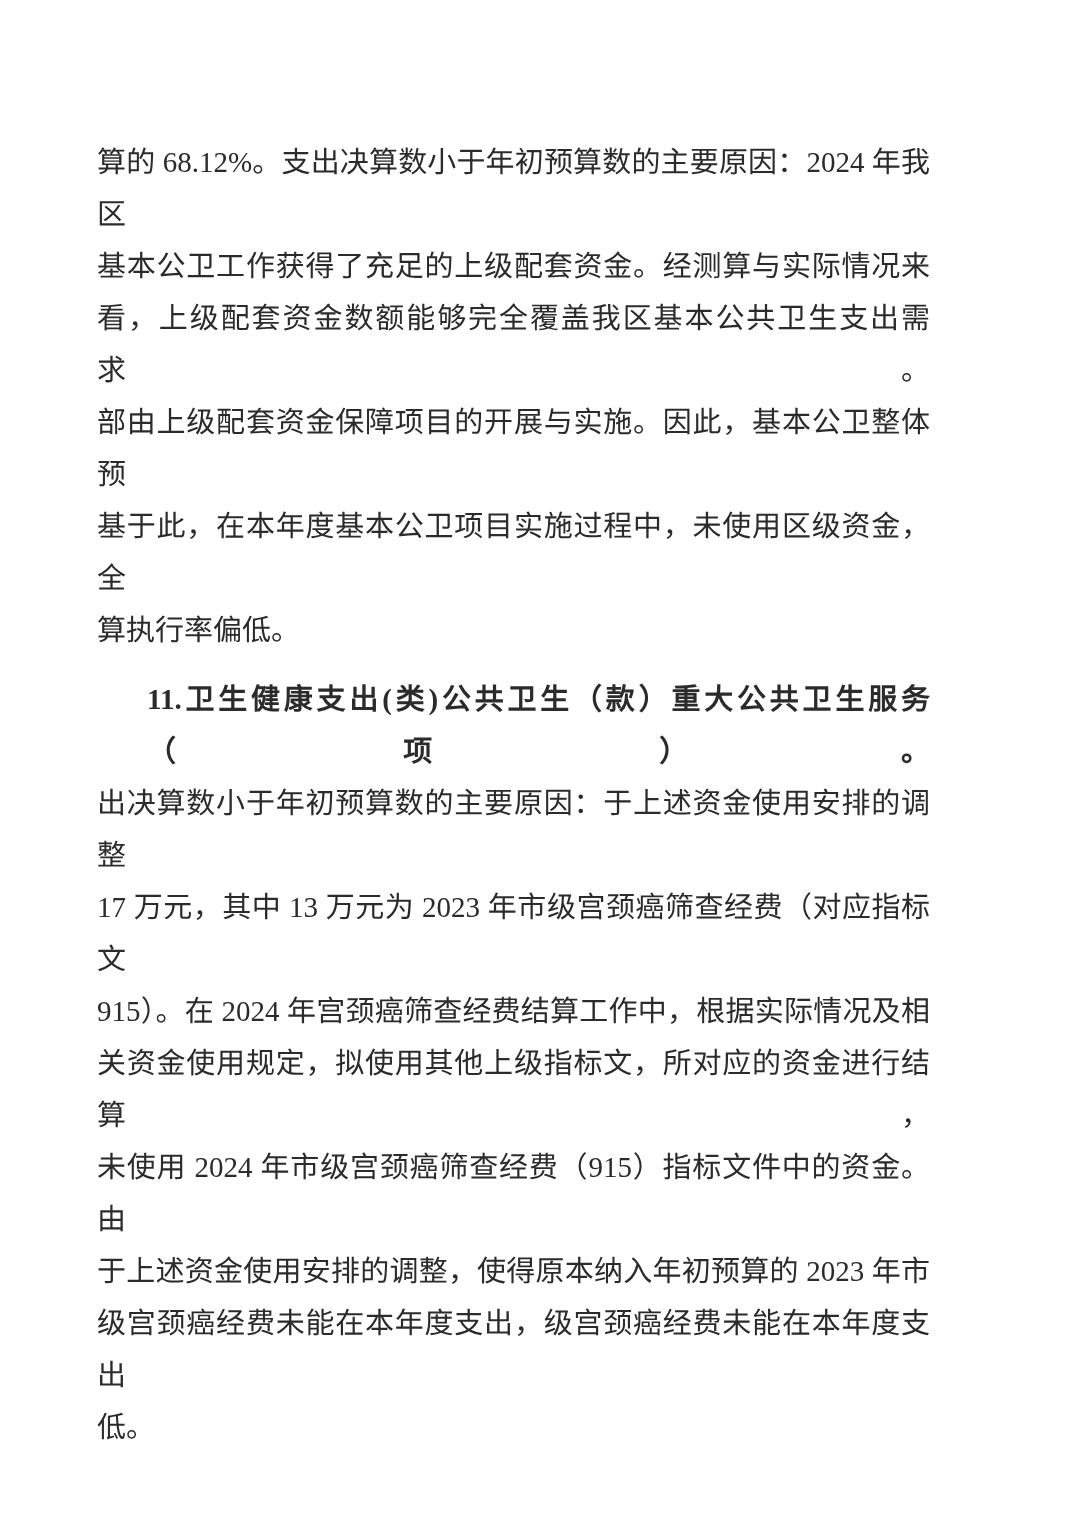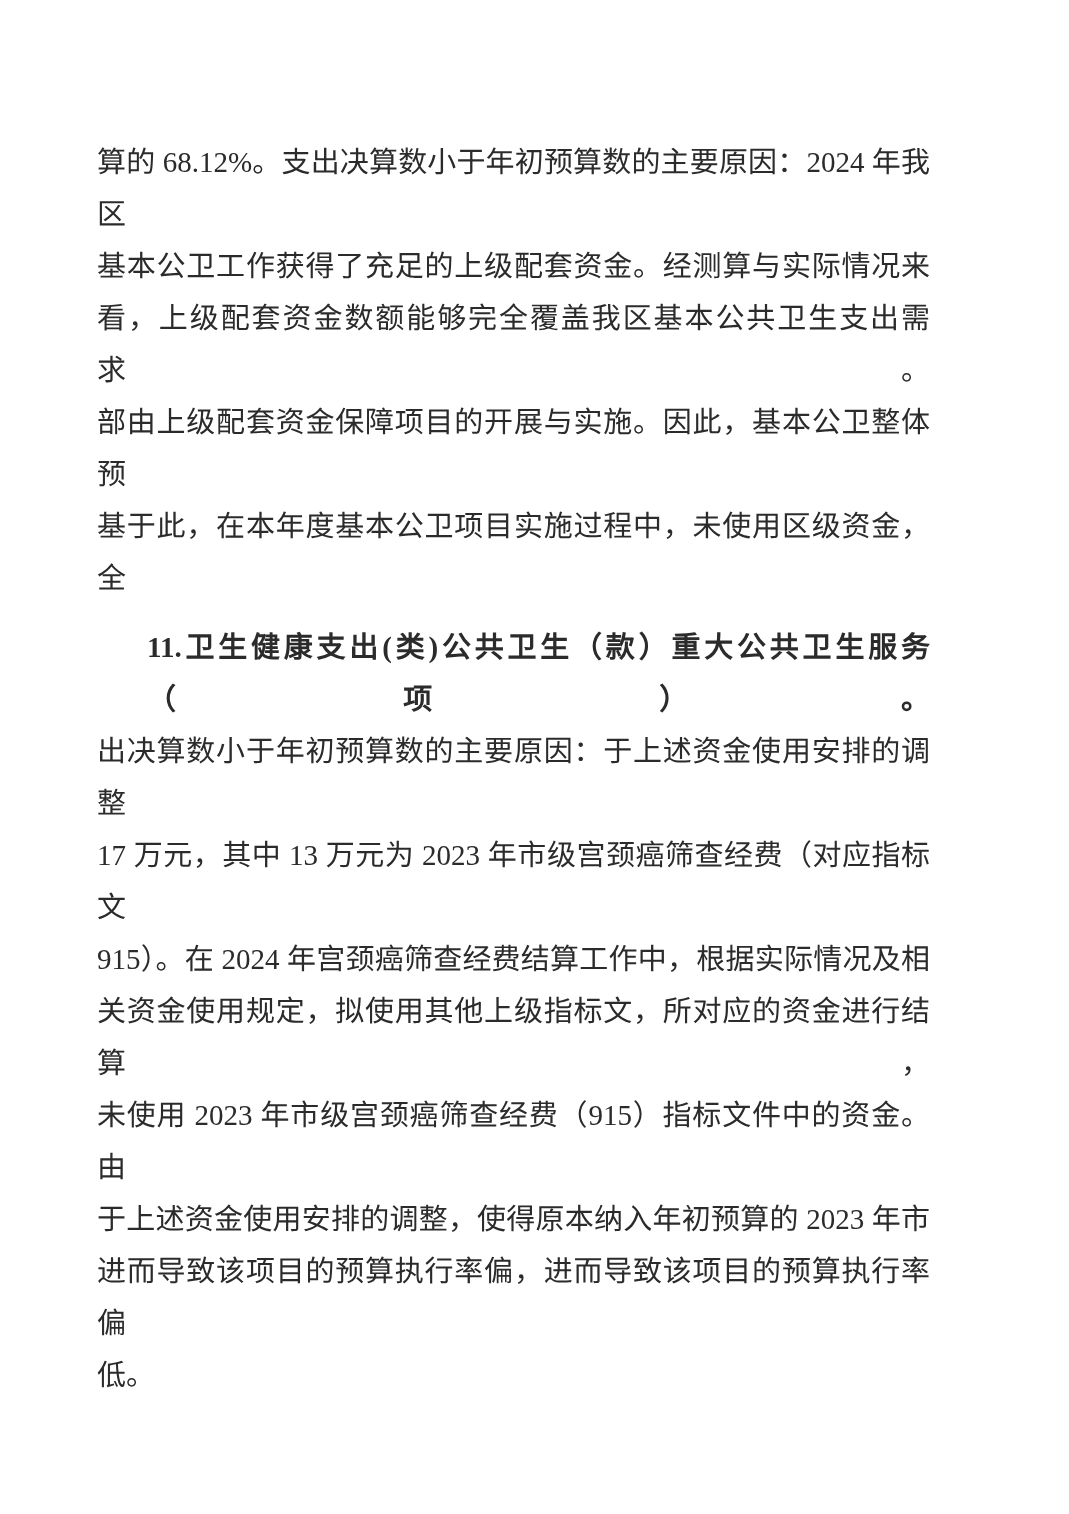--- a/index.html
+++ b/index.html
@@ -52,26 +52,27 @@
 <body>
 
 <div class="page">
   <div class="text-block">
       <div class="paragraph">
         <div class="line">算的 68.12%。支出决算数小于年初预算数的主要原因：2024 年我区</div>
         <div class="line">基本公卫工作获得了充足的上级配套资金。经测算与实际情况来</div>
         <div class="line">看，上级配套资金数额能够完全覆盖我区基本公共卫生支出需求。</div>
         <div class="line">部由上级配套资金保障项目的开展与实施。因此，基本公卫整体预</div>
         <div class="line">基于此，在本年度基本公卫项目实施过程中，未使用区级资金，全</div>
+        <div class="line para-end">算执行率偏低。</div>
       </div>
       <div class="paragraph">
         <div class="line indent">11.卫生健康支出(类)公共卫生（款）重大公共卫生服务（项）。</div>
         <div class="line">出决算数小于年初预算数的主要原因：于上述资金使用安排的调整</div>
         <div class="line">17 万元，其中 13 万元为 2023 年市级宫颈癌筛查经费（对应指标文</div>
         <div class="line">915）。在 2024 年宫颈癌筛查经费结算工作中，根据实际情况及相</div>
         <div class="line">关资金使用规定，拟使用其他上级指标文，所对应的资金进行结算，</div>
-        <div class="line">未使用 2023 年市级宫颈癌筛查经费（915）指标文件中的资金。由</div>
+        <div class="line">未使用 2024 年市级宫颈癌筛查经费（915）指标文件中的资金。由</div>
         <div class="line">于上述资金使用安排的调整，使得原本纳入年初预算的 2023 年市</div>
-        <div class="line">进而导致该项目的预算执行率偏，进而导致该项目的预算执行率偏</div>
+        <div class="line">级宫颈癌经费未能在本年度支出，级宫颈癌经费未能在本年度支出</div>
         <div class="line para-end">低。</div>
       </div>
     </div>
 </div>
 
 </body></html>

